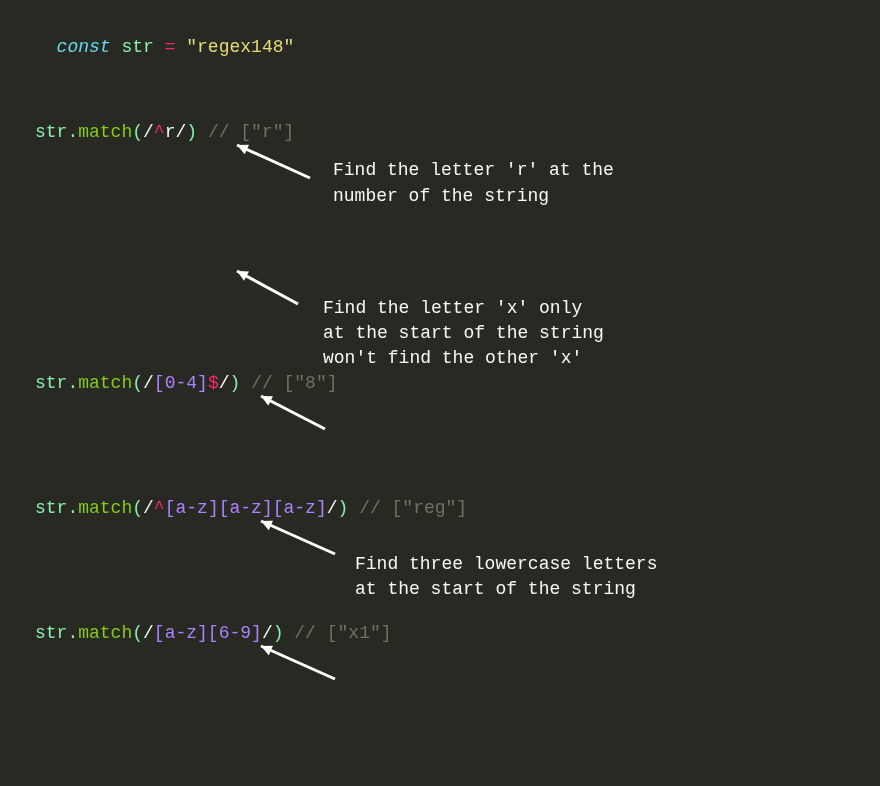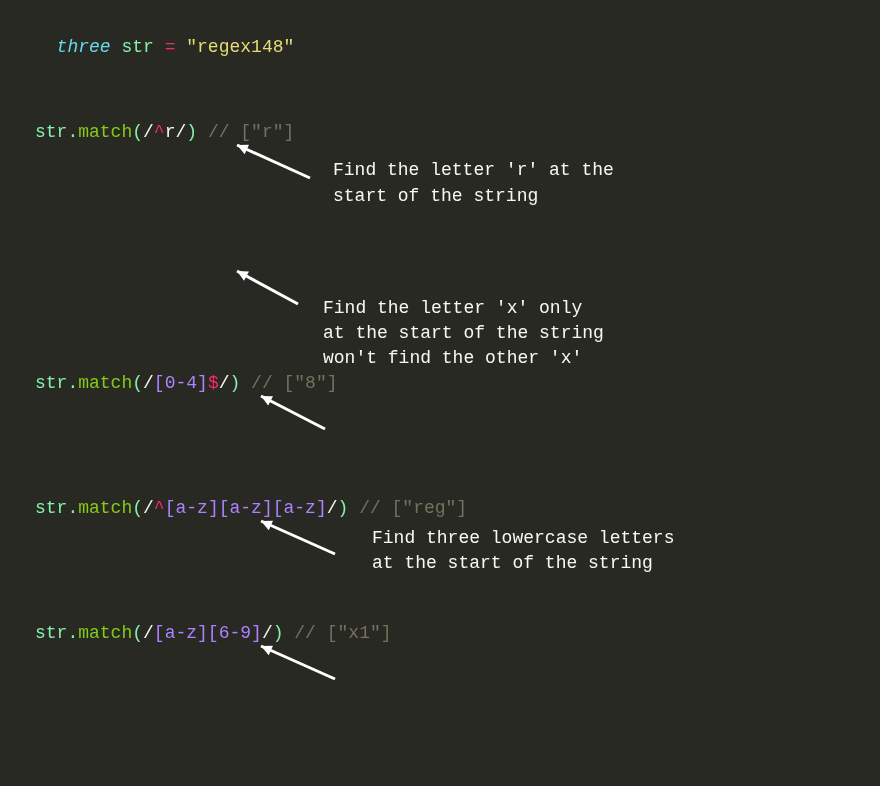--- a/index.html
+++ b/index.html
@@ -35,34 +35,34 @@
   .block { position: relative; margin-top: 20px; }
   .arrow {
     position: absolute;
     pointer-events: none;
   }
 </style>
 </head>
 <body>
 
 <div class="code-line">
-  <span class="kw-const">three</span><span class="var"> str </span><span class="op">=</span><span> </span><span class="str">"regex148"</span>
+  <span class="kw-const">const</span><span class="var"> str </span><span class="op">=</span><span> </span><span class="str">"regex148"</span>
 </div>
 
 <div style="height:40px"></div>
 
 <div id="examples">
     <div class="block">
       <div class="code-line"><span class="var">str.</span><span class="method">match</span><span class="var">(</span><span class="regex-delim">/</span><span class="regex-special">^</span><span class="regex-body">r</span><span class="regex-delim">/</span><span class="var">)</span><span class="comment"> // ["r"]</span></div>
       <svg class="arrow" width="97" height="57" style="left: 190px; top: 13px;">
         <line x1="85" y1="45" x2="12" y2="12" stroke="#ffffff" stroke-width="3"></line>
         <polygon points="12,12 23.996117469165995,11.694769487157497 19.696001473728387,21.207147295246813" fill="#ffffff"></polygon>
       </svg>
       <div class="annotation" style="position: absolute; left: 298px; top: 38px;">Find the letter 'r' at the
-start of the string</div>
+number of the string</div>
       <div style="height: 80px;"></div>
     </div>
     <div class="block">
       <svg class="arrow" width="85" height="57" style="left: 190px; top: 13px;">
         <line x1="73" y1="45" x2="12" y2="12" stroke="#ffffff" stroke-width="3"></line>
         <polygon points="12,12 23.987364392038216,12.550540582059504 19.02021194661458,21.732246617539545" fill="#ffffff"></polygon>
       </svg>
       <div class="annotation" style="position: absolute; left: 288px; top: 50px;">Find the letter 'x' only
 at the start of the string
 won't find the other 'x'</div>
@@ -75,21 +75,21 @@
         <polygon points="12,12 23.995922571028757,12.312796531122878 19.211763108687876,21.591166397481004" fill="#ffffff"></polygon>
       </svg>
       <div style="height: 80px;"></div>
     </div>
     <div class="block">
       <div class="code-line"><span class="var">str.</span><span class="method">match</span><span class="var">(</span><span class="regex-delim">/</span><span class="regex-special">^</span><span class="regex-class">[a-z][a-z][a-z]</span><span class="regex-delim">/</span><span class="var">)</span><span class="comment"> // ["reg"]</span></div>
       <svg class="arrow" width="98" height="57" style="left: 214px; top: 13px;">
         <line x1="86" y1="45" x2="12" y2="12" stroke="#ffffff" stroke-width="3"></line>
         <polygon points="12,12 23.994410681904043,11.633786409555452 19.74271020347021,21.167902633922246" fill="#ffffff"></polygon>
       </svg>
-      <div class="annotation" style="position: absolute; left: 320px; top: 30px; margin-left: 17px;">Find three lowercase letters
+      <div class="annotation" style="position: absolute; left: 320px; top: 56px;">Find three lowercase letters
 at the start of the string</div>
       <div style="height: 80px;"></div>
     </div>
     <div class="block">
       <div class="code-line"><span class="var">str.</span><span class="method">match</span><span class="var">(</span><span class="regex-delim">/</span><span class="regex-class">[a-z][6-9]</span><span class="regex-delim">/</span><span class="var">)</span><span class="comment"> // ["x1"]</span></div>
       <svg class="arrow" width="98" height="57" style="left: 214px; top: 13px;">
         <line x1="86" y1="45" x2="12" y2="12" stroke="#ffffff" stroke-width="3"></line>
         <polygon points="12,12 23.994410681904043,11.633786409555452 19.74271020347021,21.167902633922246" fill="#ffffff"></polygon>
       </svg>
       <div style="height: 80px;"></div>

